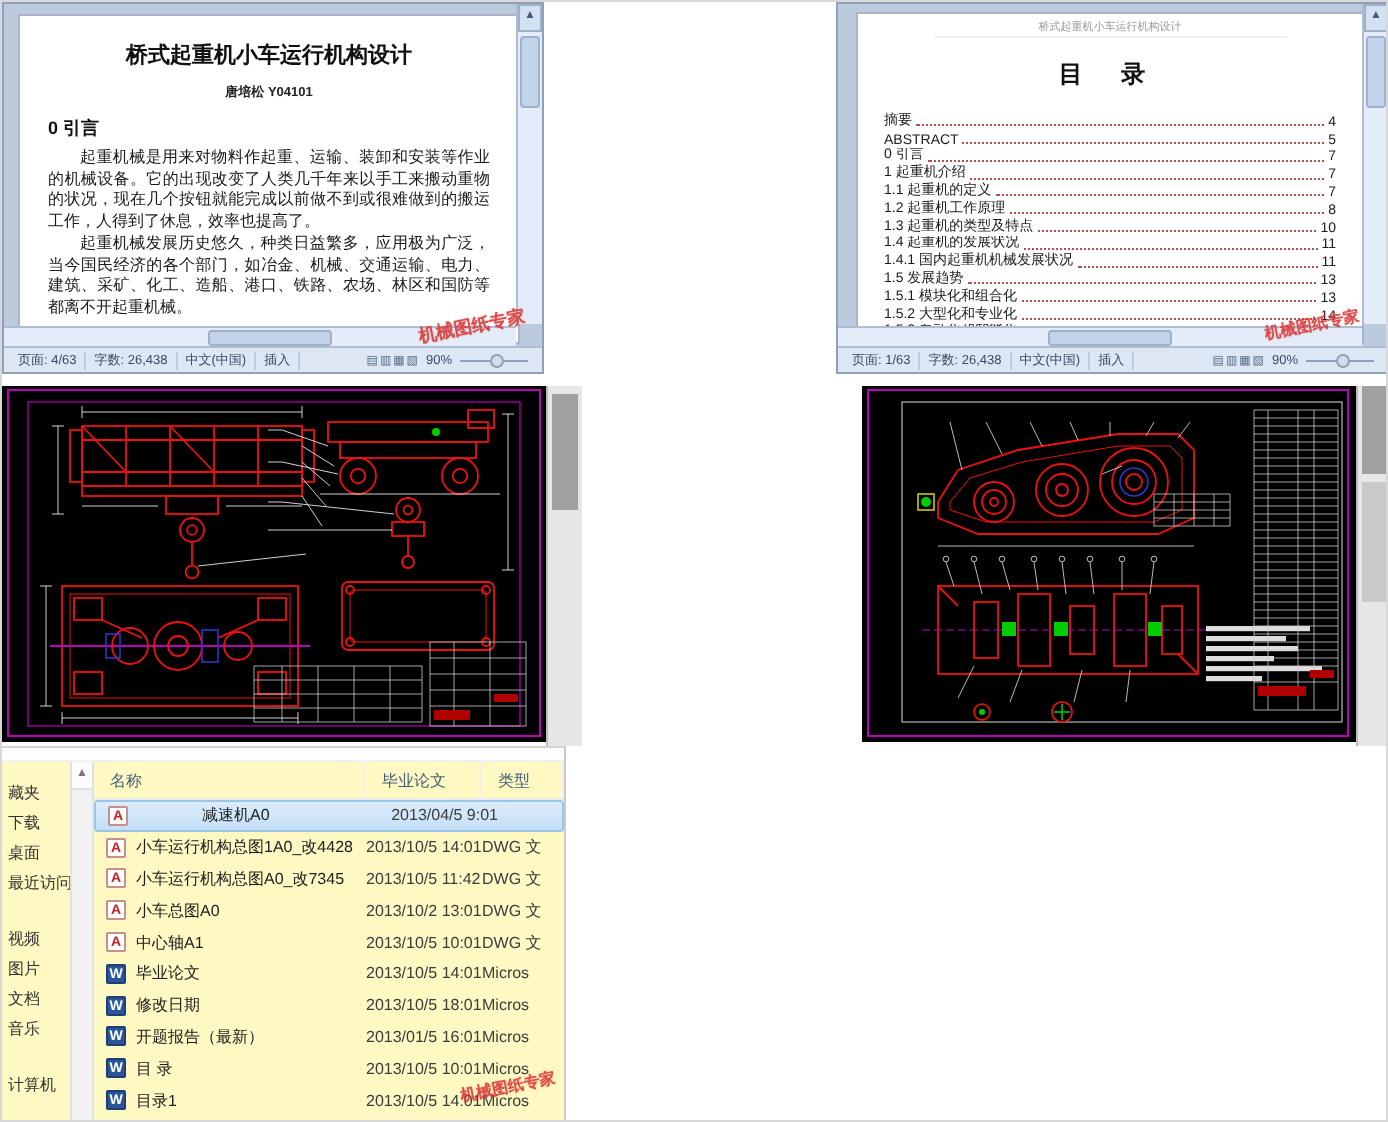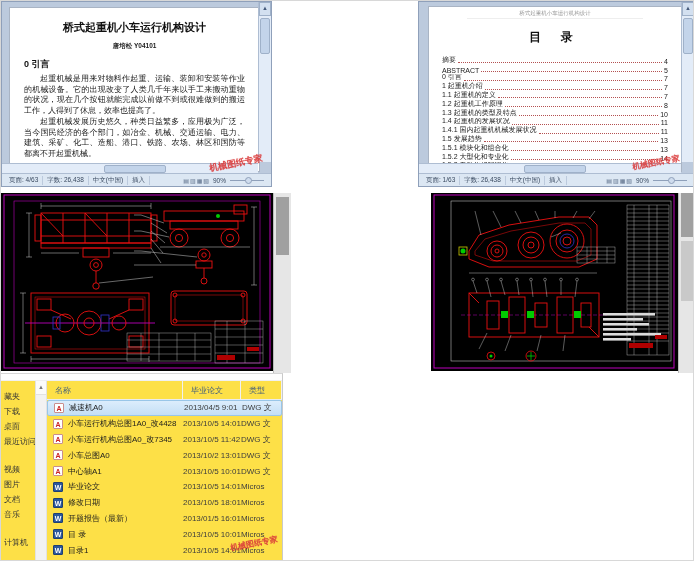--- a/index.html
+++ b/index.html
@@ -39,36 +39,36 @@
   .tocrow .pg{color:#1a1a1a;}
 
   
   .cadwin{position:absolute;overflow:hidden;}
   .cadcanvas{position:absolute;left:0;top:0;background:#000;}
   .cadstrip{position:absolute;top:0;bottom:0;background:#e6e6e6;border-left:1px solid #bbb;box-sizing:border-box;}
   .cadstrip .blockA{background:#a0a0a0;margin:4px 2px;height:58px;}
   .cadstrip .blockB{background:#c9c9c9;margin:4px 2px;height:60px;}
 
   
-  #explorer{position:absolute;left:0;top:372px;width:282px;height:188px;background:#fde047;border-top:1px solid #d5d5d5;border-right:1px solid #c9c9c9;border-bottom:1px solid #c9c9c9;box-sizing:border-box;overflow:hidden;}
+  #explorer{position:absolute;left:0;top:372px;width:282px;height:188px;background:#fef9c3;border-top:1px solid #d5d5d5;border-right:1px solid #c9c9c9;border-bottom:1px solid #c9c9c9;box-sizing:border-box;overflow:hidden;}
   #explorer .topstrip{height:6px;background:#fdfdfd;border-bottom:1px solid #f0f0f0;}
   #exp-main{position:relative;height:180px;display:flex;}
   #exp-side{width:34px;overflow:hidden;font-size:8px;color:#333;padding-top:8px;box-sizing:border-box;}
   .sideitem{height:15px;line-height:15px;white-space:nowrap;padding-left:3px;cursor:default;}
   .sideitem.gap{margin-top:13px;}
   #exp-scroll{width:12px;background:#f2f2f2;border-left:1px solid #e2e2e2;border-right:1px solid #e2e2e2;box-sizing:border-box;}
   #exp-scroll .up{height:13px;background:#fbfbfb;border-bottom:1px solid #e2e2e2;font-size:6px;color:#777;text-align:center;line-height:12px;}
   #exp-list{flex:1;position:relative;overflow:hidden;}
   #exp-headrow{display:flex;height:18px;border-bottom:1px solid #ebebeb;font-size:8px;color:#46607a;align-items:center;}
   #exp-headrow .hc{padding-left:8px;box-sizing:border-box;border-right:1px solid #f0f0f0;height:100%;display:flex;align-items:center;}
   #exp-headrow .hc.name{width:136px;}
   #exp-headrow .hc.date{width:58px;}
   #exp-headrow .hc.type{flex:1;}
   .frow{display:flex;align-items:center;height:15.8px;font-size:8px;color:#1c1c1c;white-space:nowrap;}
-  .frow.selected{background:linear-gradient(#dcedfc,#c4dff5);border:1px solid #99c6e8;border-radius:2px;box-sizing:border-box;}
+  .frow.selected{background:linear-gradient(#dcedfc,#c4dff5);border:1px solid #99c6e8;border-radius:2px;box-sizing:border-box;gap:32px;}
   .frow .fic{width:10px;height:10px;margin:0 5px 0 6px;flex:0 0 auto;font-size:7px;font-weight:bold;line-height:10px;text-align:center;border-radius:1px;}
   .fic.dwg{background:#fff;border:1px solid #c98e8e;color:#c22;box-sizing:border-box;}
   .fic.doc{background:#2b579a;border:1px solid #1e3f73;color:#fff;box-sizing:border-box;}
   .frow .fname{width:115px;overflow:hidden;text-overflow:clip;}
   .frow .fdate{width:58px;color:#3c3c3c;}
   .frow .ftype{flex:1;overflow:hidden;color:#3c3c3c;}
 </style>
 </head>
 <body>
 

